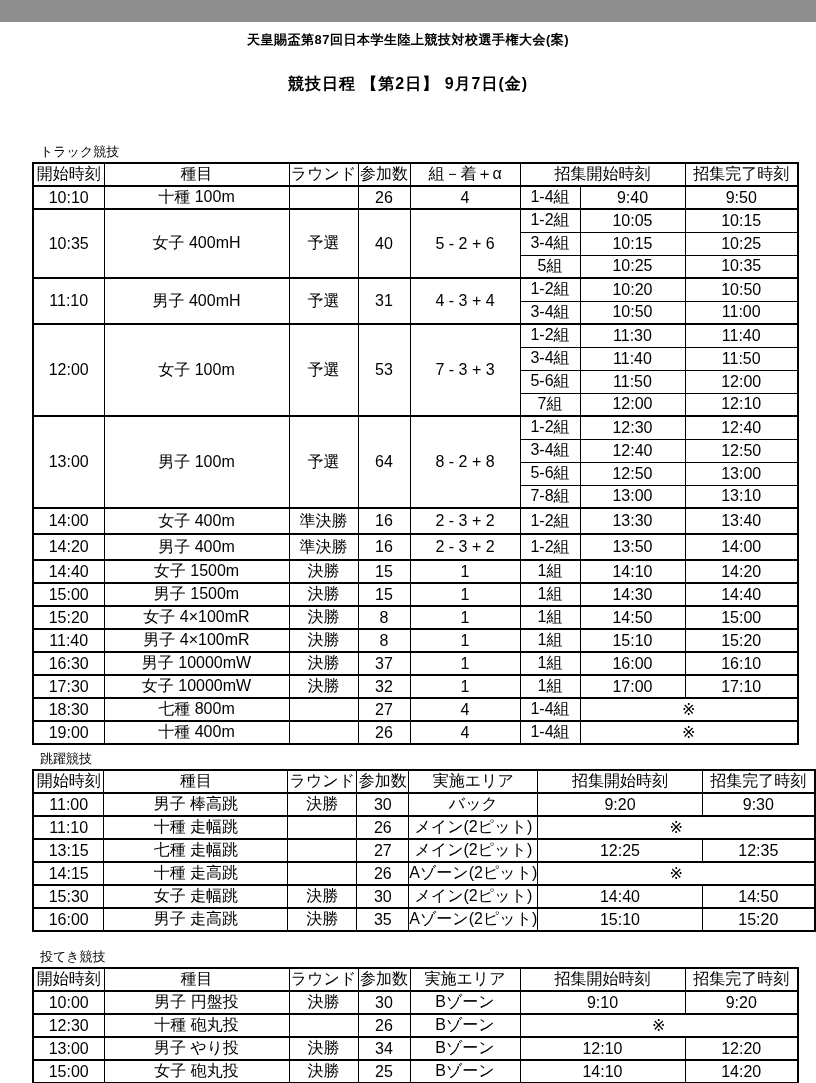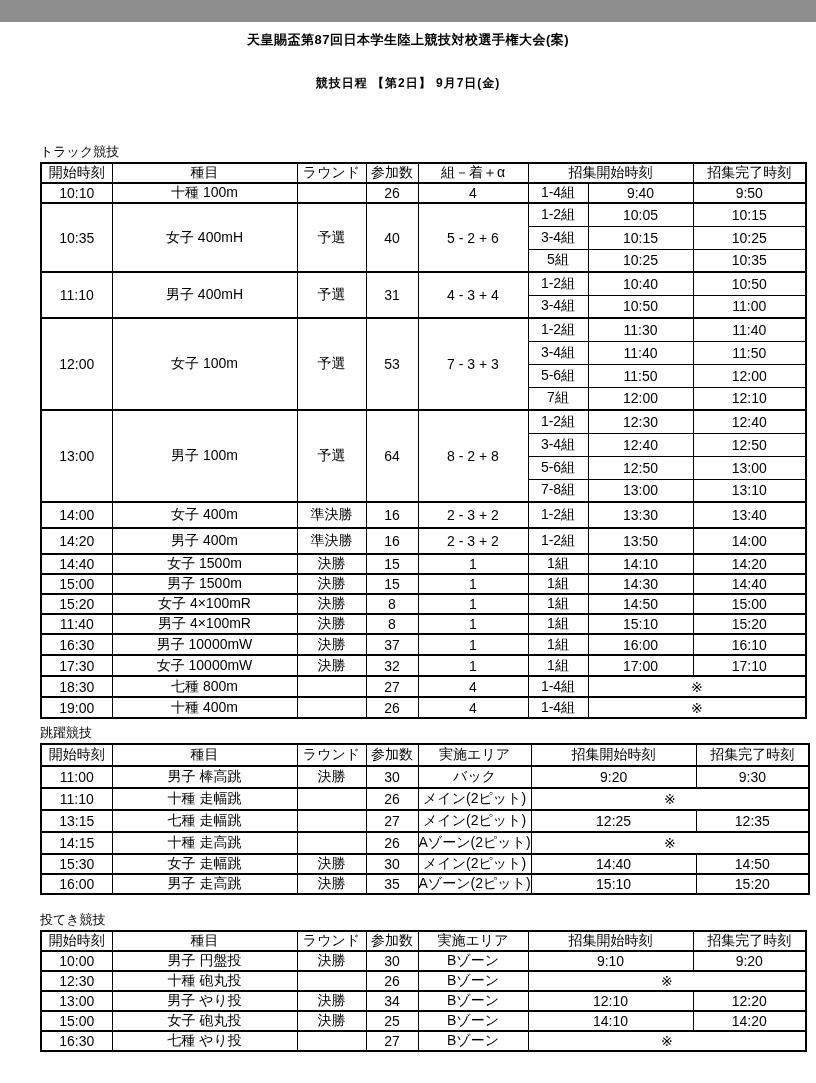--- a/index.html
+++ b/index.html
@@ -7,32 +7,32 @@
     width:816px;height:1083px;background:#ffffff;color:#000;
     font-family:"Liberation Sans","DejaVu Sans",sans-serif;
     overflow:hidden;
   }
   .topbar{width:816px;height:22px;background:#8e8e8e;}
   .doc-title{
     text-align:center;font-size:13px;font-weight:700;
     margin:6px 0 0 0;line-height:23px;letter-spacing:0.5px;
   }
   .doc-subtitle{
-    text-align:center;font-size:12px;font-weight:700;
+    text-align:center;font-size:16px;font-weight:700;
     margin:21px 0 0 0;line-height:23px;letter-spacing:1px;
   }
   .section-label{
     font-size:13px;line-height:16px;margin:0 0 2px 40px;font-weight:400;
   }
   .sl-track{margin-top:49px;}
   .sl-jump{margin-top:6px;font-family:Liberation Serif, serif;}
   .sl-throw{margin-top:17px;}
   table{
-    border-collapse:collapse;table-layout:fixed;margin-left:40px;
-    border:2px solid #000;font-size:14px;
+    border-collapse:collapse;table-layout:fixed;margin-left:32px;
+    border:2px solid #000;font-size:16px;
   }
   td{
     border:1px solid #000;text-align:center;vertical-align:middle;
     padding:0;overflow:hidden;white-space:nowrap;
   }
   tr.hd td{border-bottom-width:2px;}
   tr.evt td{border-top-width:2px;}
   tr.rh18{height:18px;}
   tr.rh22{height:22px;}
   tr.rh16{height:16px;}
@@ -107,21 +107,21 @@
     <td>10:35</td>
   </tr>
 
   <tr class="evt r23">
     <td rowspan="2">11:10</td>
     <td rowspan="2">男子 400mH</td>
     <td rowspan="2">予選</td>
     <td rowspan="2">31</td>
     <td rowspan="2">4 - 3 + 4</td>
     <td>1-2組</td>
-    <td>10:40</td>
+    <td>10:20</td>
     <td>10:50</td>
   </tr>
   <tr class="r23">
     <td>3-4組</td>
     <td>10:50</td>
     <td>11:00</td>
   </tr>
 
   <tr class="evt r23">
     <td rowspan="4">12:00</td>

